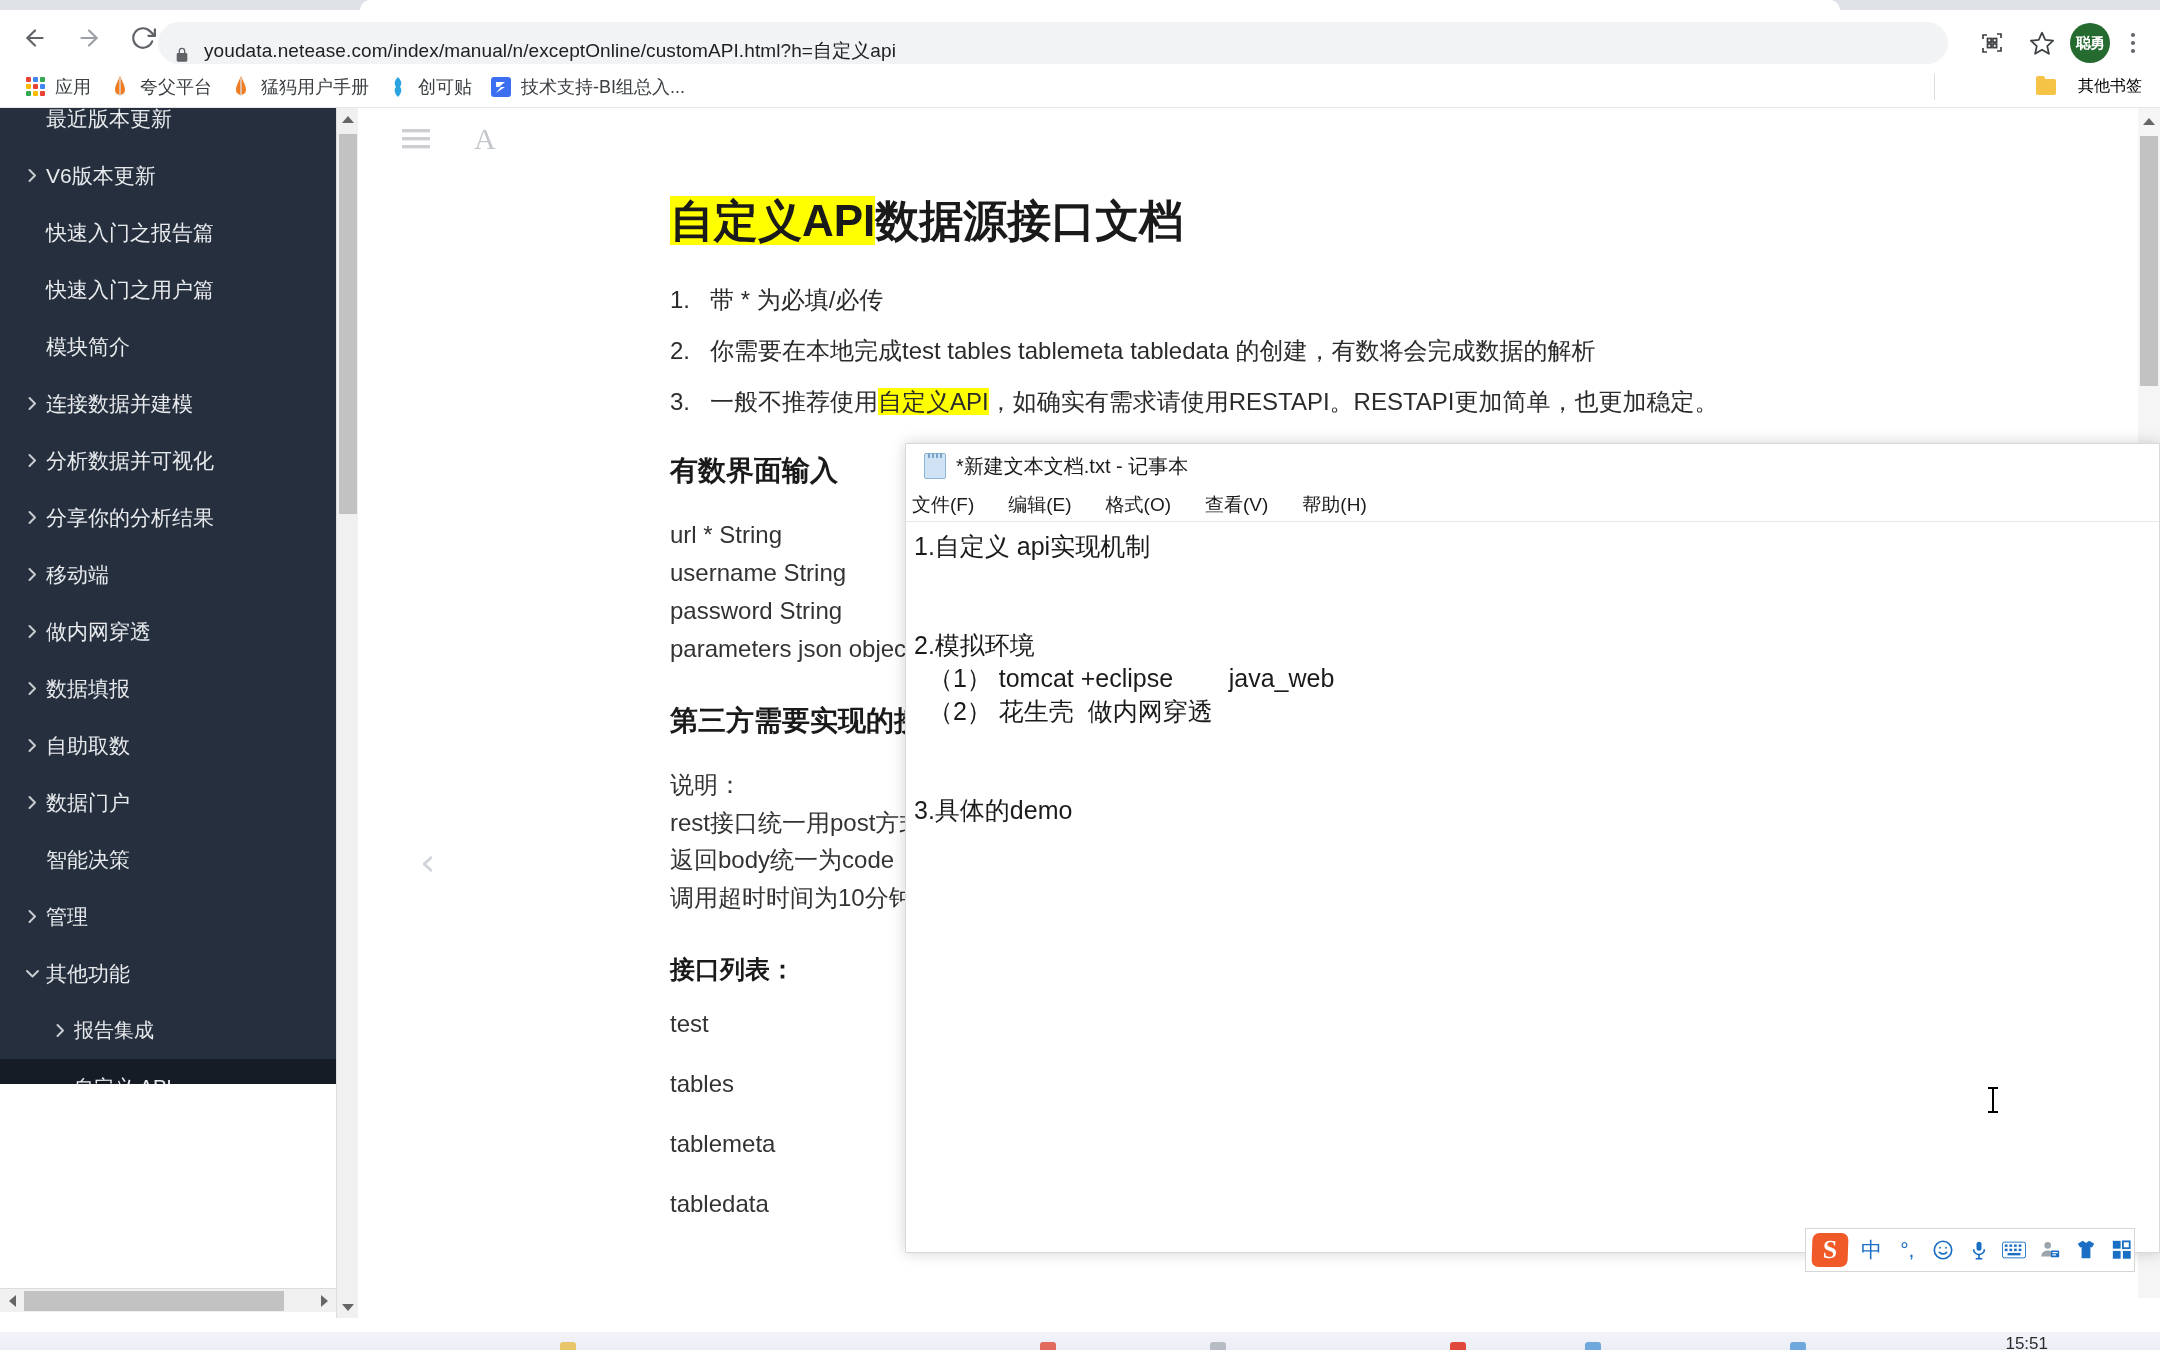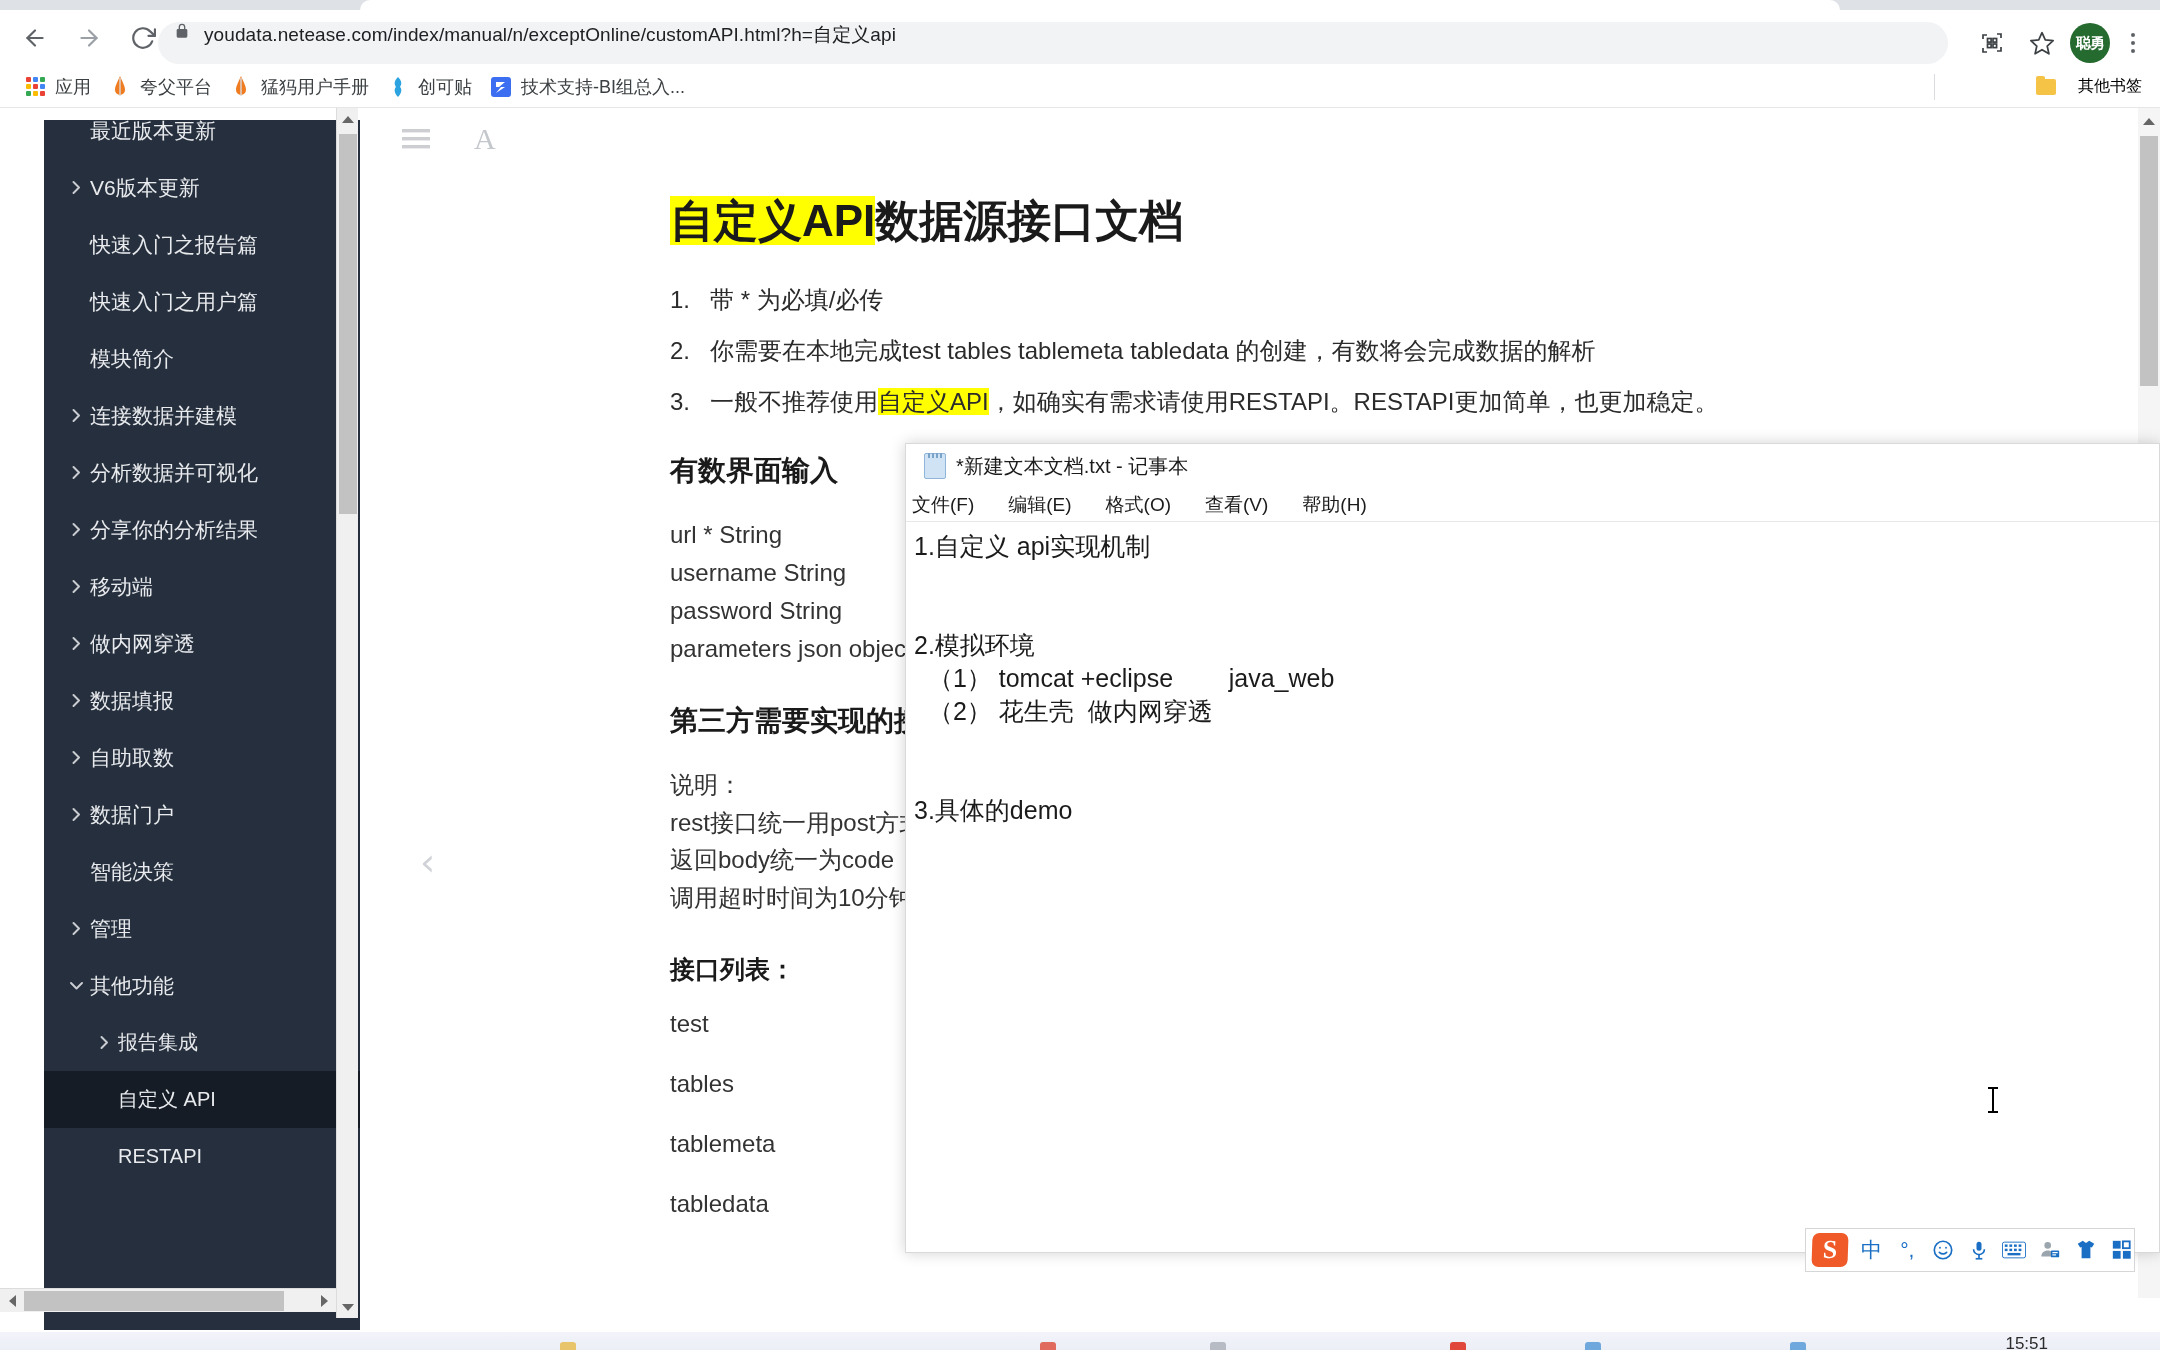--- a/index.html
+++ b/index.html
@@ -27,21 +27,21 @@
   }
   .nav-btn {
     width: 54px; height: 54px; display: flex; align-items: center; justify-content: center;
     color: #5f6368; flex: 0 0 auto;
   }
   .nav-btn.first { margin-left: 8px; }
   .nav-btn svg { display: block; }
   .omnibox {
     position: absolute; left: 158px; top: 12px;
     width: 1790px; height: 42px; border-radius: 21px;
-    background: #f1f3f4; display: flex; align-items: flex-start; padding: 0 16px;
+    background: #f1f3f4; display: flex; align-items: flex-end; padding: 0 16px;
   }
   .omnibox .lock { margin-right: 14px; display:flex; align-items:center; color:#5f6368; }
   .omnibox .url {
     font-size: 19px; color: #202124; white-space: nowrap; overflow: hidden;
     letter-spacing: .1px;
   }
   .tb-right {
     position: absolute; right: 10px; top: 12px; height: 42px;
     display: flex; align-items: center; gap: 6px;
   }
@@ -81,22 +81,22 @@
     background:#f5c346; border-radius:2px 2px 0 0; }
 
   
   .site {
     position: absolute; left: 0; top: 108px; width: 2160px; height: 1242px;
     background: #ffffff; overflow: hidden;
   }
 
   
   .sidebar {
-    position: absolute; left: 0; top: 12px; width: 336px; height: 1210px;
-    background: #252f3d; overflow: hidden; margin-left: 44px;
+    position: absolute; left: 0; top: 0; width: 336px; height: 976px;
+    background: #252f3d; overflow: hidden;
   }
   .side-scroll { position: absolute; left:0; top:-18px; width: 336px; }
   .side-item {
     display: flex; align-items: center; height: 57px; padding-left: 18px;
     color: #e8eaed; font-size: 21px; white-space: nowrap; cursor: pointer;
   }
   .side-item .caret {
     width: 28px; flex: 0 0 28px; display: flex; align-items: center; justify-content: center;
     color: #c9ccd1; font-size: 17px;
   }

